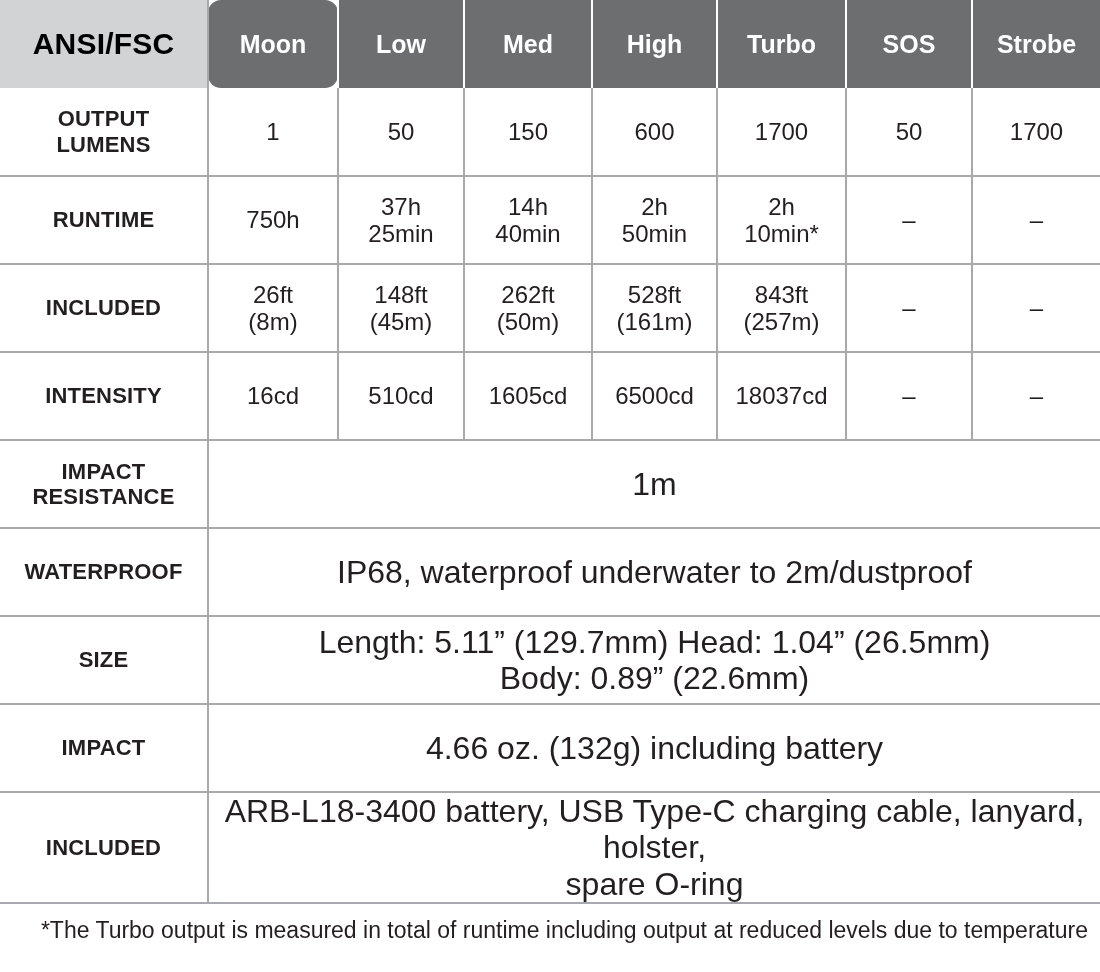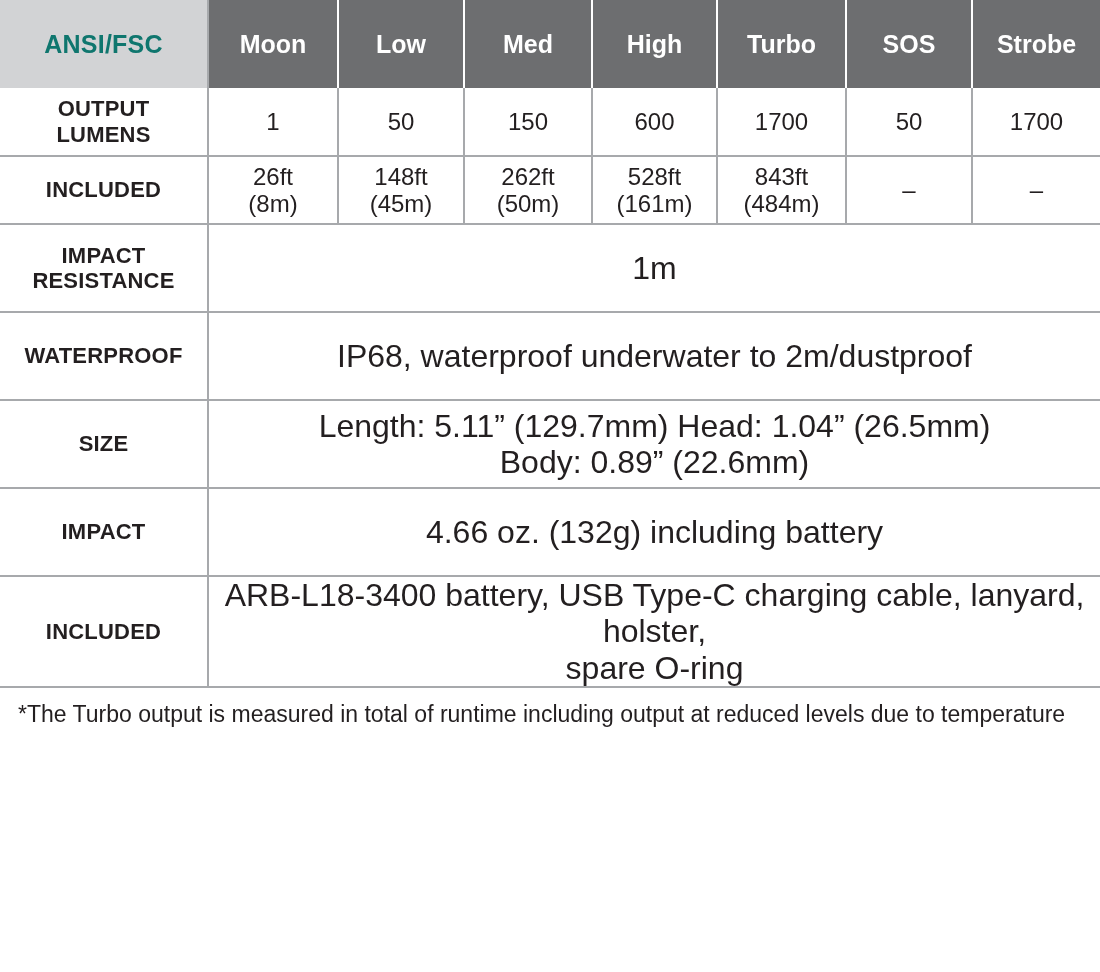--- a/index.html
+++ b/index.html
@@ -41,76 +41,76 @@
   }
 
   
   table.spec-table tr > *:first-child { border-left: none; }
   table.spec-table tr > *:last-child  { border-right: none; }
   table.spec-table tr:first-child > * { border-top: none; }
 
   
   .hdr-corner {
     background: #d2d3d5;
-    color: #0f766e;
+    color: #000000;
     font-weight: bold;
-    font-size: 25px;
+    font-size: 30px;
     letter-spacing: .2px;
     height: 88px;
     border-bottom: none !important;
     margin-left: 12px;
   }
   .hdr-mode {
     background: #6d6e70;
     color: #ffffff;
     font-weight: bold;
     font-size: 25px;
     height: 88px;
     border-bottom: none !important;
     border-left-color: #ffffff !important;
     border-right-color: #ffffff !important;
   }
-  .hdr-mode.first-mode { border-left-color: #ffffff !important; }
+  .hdr-mode.first-mode { border-left-color: #ffffff !important; border-radius: 13px; }
 
   
   .row-label {
     font-weight: bold;
     font-size: 22px;
     letter-spacing: .2px;
     width: 208px;
   }
 
   
   .data-cell {
     font-size: 24px;
     font-weight: normal;
   }
 
-  .r-perf { height: 68px; }
+  .r-perf { height: 88px; }
   .r-merged { height: 88px; }
 
   .merged-cell {
     font-size: 32px;
     font-weight: normal;
   }
 
   
   col.c-label  { width: 208px; }
   col.c-moon   { width: 130px; }
   col.c-low    { width: 126px; }
   col.c-med    { width: 128px; }
   col.c-high   { width: 125px; }
   col.c-turbo  { width: 129px; }
   col.c-sos    { width: 126px; }
   col.c-strobe { width: 128px; }
 
   .footnote {
     font-size: 23px;
     line-height: 1.3;
-    text-align: left;
+    text-align: right;
     padding: 12px 12px 0 18px;
     color: #231f20;
   }
 
   .dash { font-size: 24px; }
   .nowrap { white-space: nowrap; }
 </style>
 </head>
 <body>
 
@@ -150,20 +150,45 @@
         </td>
         <td class="data-cell">1</td>
         <td class="data-cell">50</td>
         <td class="data-cell">150</td>
         <td class="data-cell">600</td>
         <td class="data-cell">1700</td>
         <td class="data-cell">50</td>
         <td class="data-cell">1700</td>
       </tr>
 
+      <tr class="r-perf">
+        <td class="row-label">RUNTIME</td>
+        <td class="data-cell">
+          <div>750h</div>
+          <div></div>
+        </td>
+        <td class="data-cell">
+          <div>37h</div>
+          <div>25min</div>
+        </td>
+        <td class="data-cell">
+          <div>14h</div>
+          <div>40min</div>
+        </td>
+        <td class="data-cell">
+          <div>2h</div>
+          <div>50min</div>
+        </td>
+        <td class="data-cell">
+          <div>2h</div>
+          <div class="nowrap">10min*</div>
+        </td>
+        <td class="data-cell dash">–</td>
+        <td class="data-cell dash">–</td>
+      </tr>
 
       <tr class="r-perf">
         <td class="row-label">INCLUDED</td>
         <td class="data-cell">
           <div>26ft</div>
           <div>(8m)</div>
         </td>
         <td class="data-cell">
           <div>148ft</div>
           <div>(45m)</div>
@@ -171,26 +196,36 @@
         <td class="data-cell">
           <div>262ft</div>
           <div>(50m)</div>
         </td>
         <td class="data-cell">
           <div>528ft</div>
           <div class="nowrap">(161m)</div>
         </td>
         <td class="data-cell">
           <div>843ft</div>
-          <div class="nowrap">(484m)</div>
-        </td>
-        <td class="data-cell dash">–</td>
-        <td class="data-cell dash">–</td>
-      </tr>
-
+          <div class="nowrap">(257m)</div>
+        </td>
+        <td class="data-cell dash">–</td>
+        <td class="data-cell dash">–</td>
+      </tr>
+
+      <tr class="r-perf">
+        <td class="row-label">INTENSITY</td>
+        <td class="data-cell">16cd</td>
+        <td class="data-cell">510cd</td>
+        <td class="data-cell">1605cd</td>
+        <td class="data-cell">6500cd</td>
+        <td class="data-cell">18037cd</td>
+        <td class="data-cell dash">–</td>
+        <td class="data-cell dash">–</td>
+      </tr>
 
       <tr class="r-merged">
         <td class="row-label">
           <div>IMPACT</div>
           <div>RESISTANCE</div>
         </td>
         <td class="merged-cell" colspan="7">1m</td>
       </tr>
 
       <tr class="r-merged">

